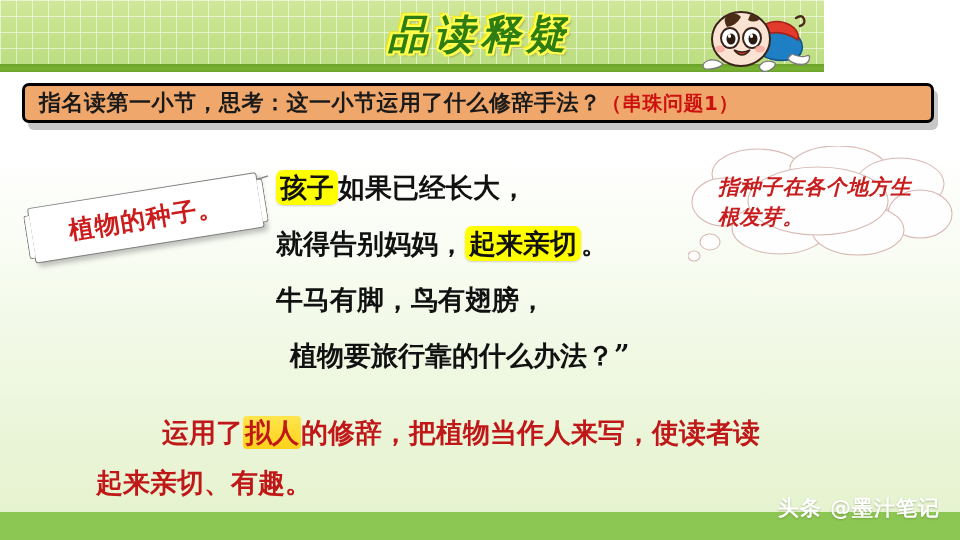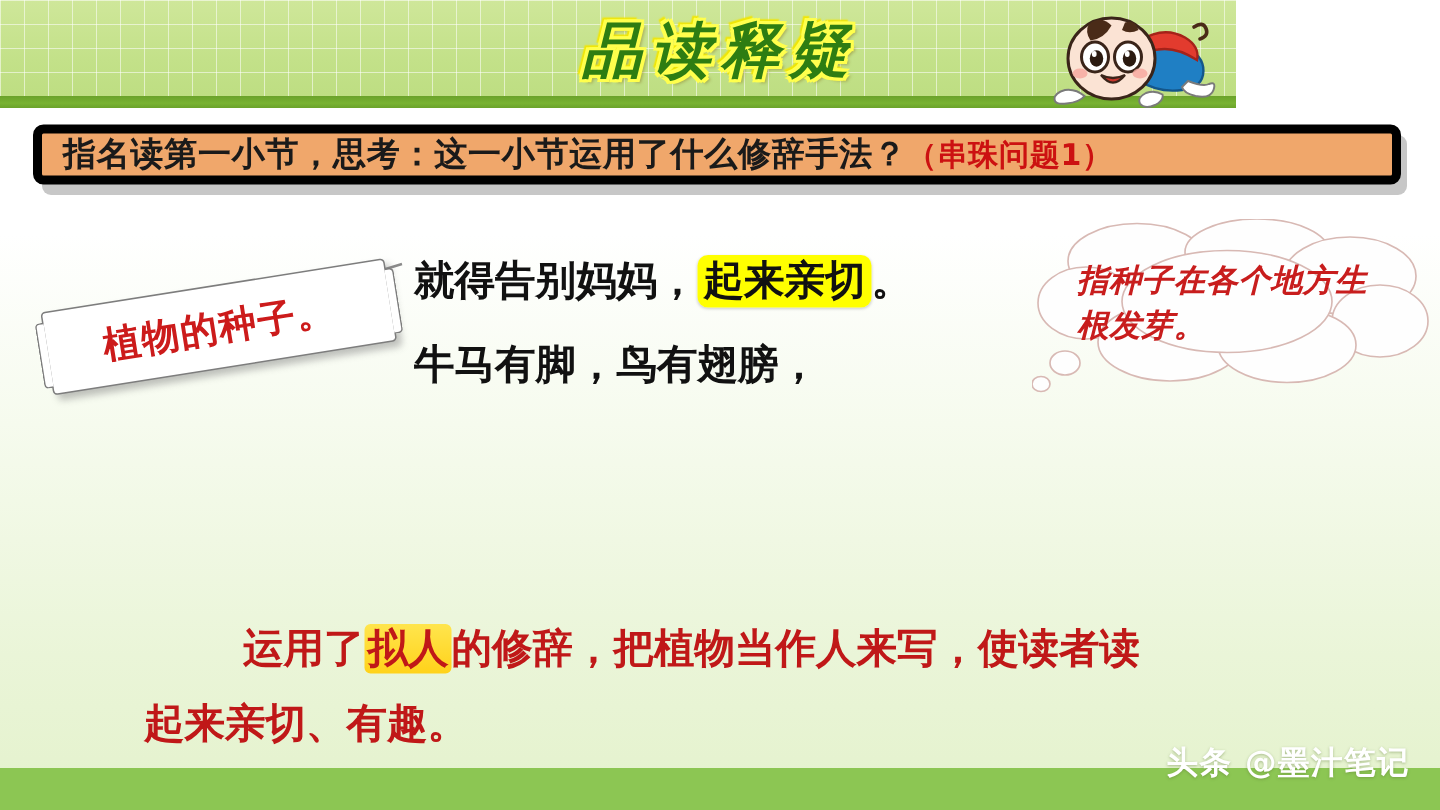--- a/index.html
+++ b/index.html
@@ -53,21 +53,21 @@
     position:absolute;left:28px;top:90px;width:910px;height:40px;
     background:#9a9a9a;border-radius:6px;opacity:.55;filter:blur(.5px);
   }
   .qbar{
     position:absolute;left:22px;top:83px;width:912px;height:40px;
     background:#f0a濃;
     background:#efa濃;
     background:#eda濃;
     background:#f0a76b;
     border-radius:7px;
-    border:6px solid #000000;
+    border:3px solid #000000;
     display:flex;align-items:center;
     box-sizing:border-box;padding:0 10px 0 14px;
   }
   .qbar-text{
     font-family:"DejaVu Sans","Liberation Sans",sans-serif;
     font-size:22px;font-weight:bold;color:#1a1a1a;white-space:nowrap;
     letter-spacing:.5px;
   }
   .qbar-text .red{color:#cc1111;font-size:20px;}
 
@@ -183,22 +183,24 @@
       <path d="M64 60 q-6 3 -4 7 q3 4 10 1 q6 -3 5 -7 q-5 -3 -11 -1 z" fill="#ffffff" stroke="#7a7a7a" stroke-width="1.3"></path>
     </svg>
   </div>
 
   <div class="qbar-shadow"></div>
   <div class="qbar">
     <span class="qbar-text"><span>指名读第一小节，思考：这一小节运用了什么修辞手法？</span><span class="red">（串珠问题1）</span></span>
   </div>
 
   <div class="poem">
+    <div class="poem-line"><span class="hl">孩子</span><span>如果已经长大，</span></div>
     <div class="poem-line"><span>就得告别妈妈，</span><span class="hl">起来亲切</span><span>。</span></div>
     <div class="poem-line">牛马有脚，鸟有翅膀，</div>
+    <div class="poem-line indent">植物要旅行靠的什么办法？”</div>
   </div>
 
   <svg class="leader" viewBox="0 0 160 70">
     <path d="M6 50 L118 16" stroke="#8a8a8a" stroke-width="1.6" fill="none"></path>
     <path d="M6 56 L112 26" stroke="#b0b0b0" stroke-width="1.2" fill="none"></path>
   </svg>
   <div class="callout">
     <div class="callout-box">
       <span class="callout-text">植物的种子。</span>
     </div>

